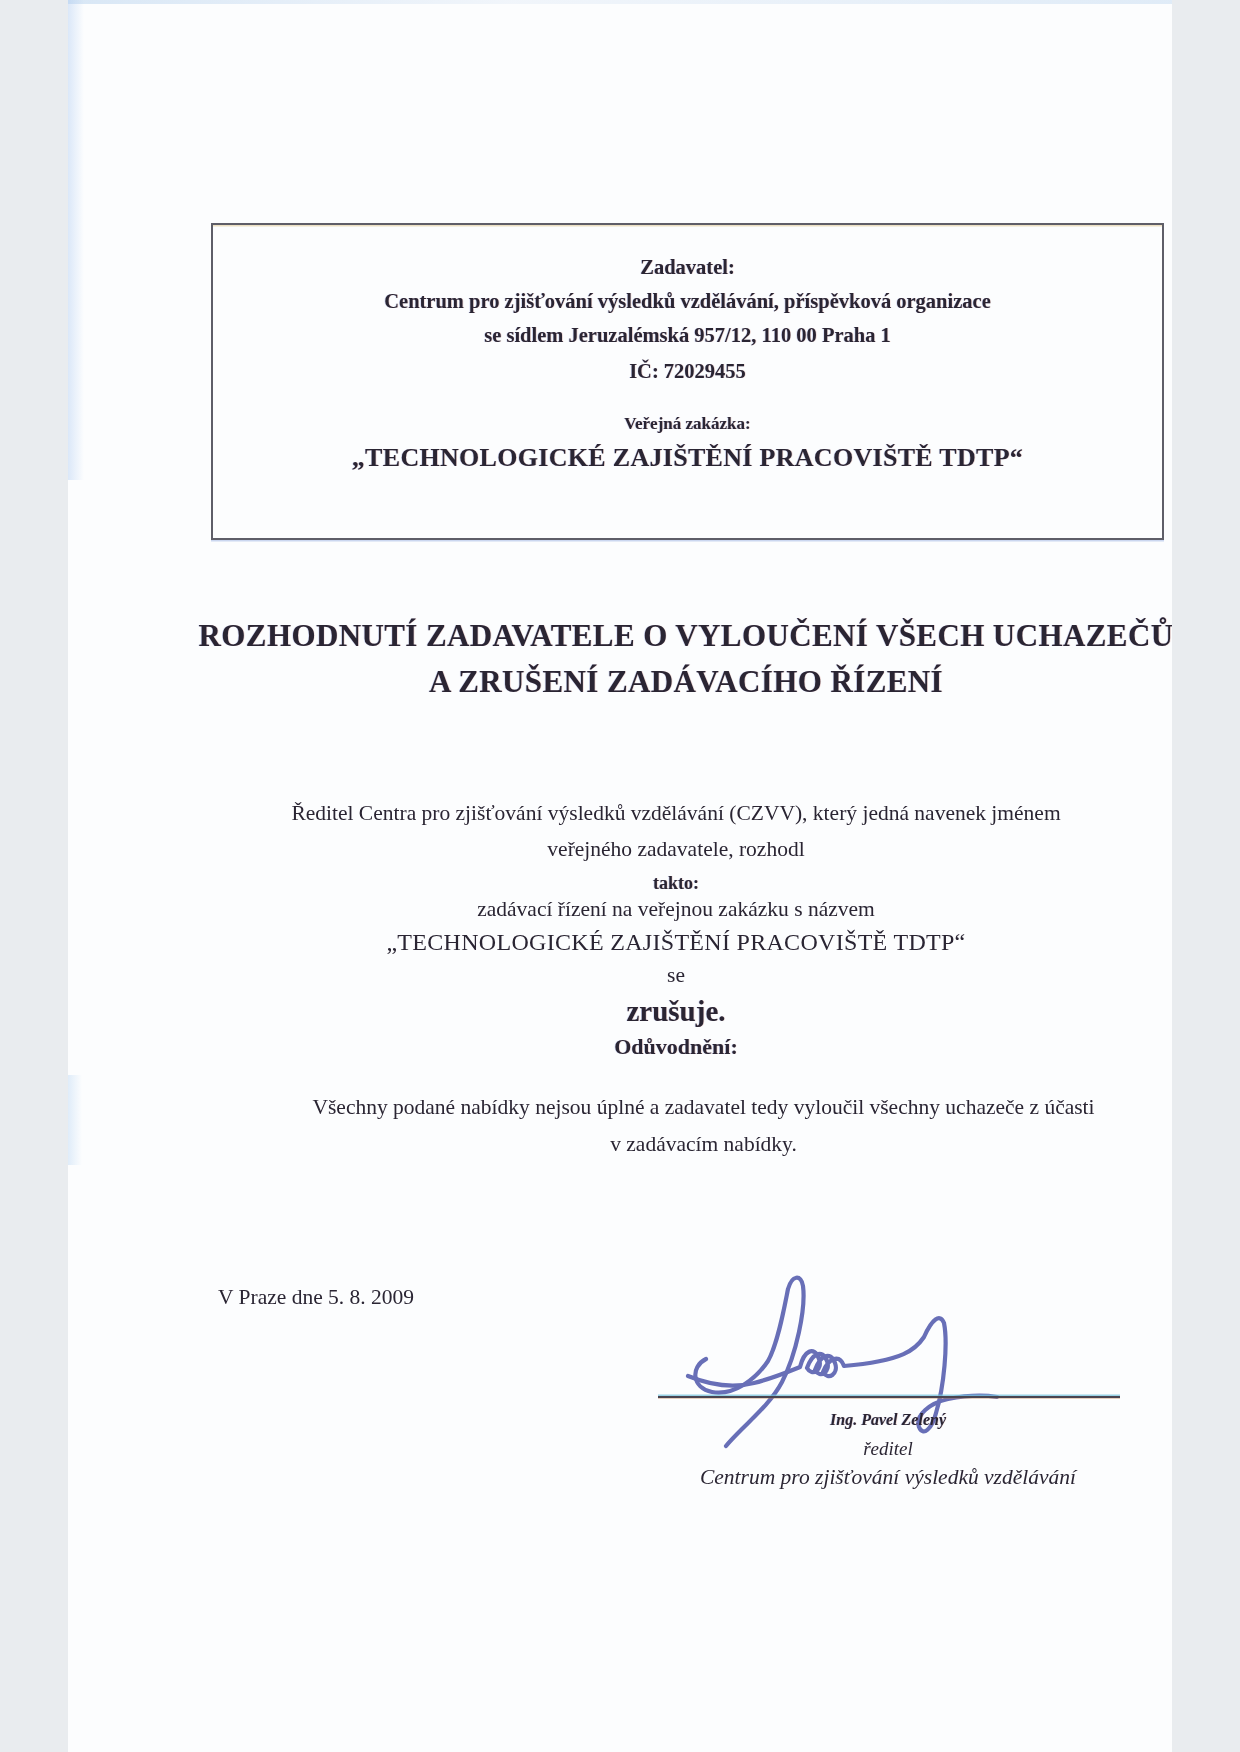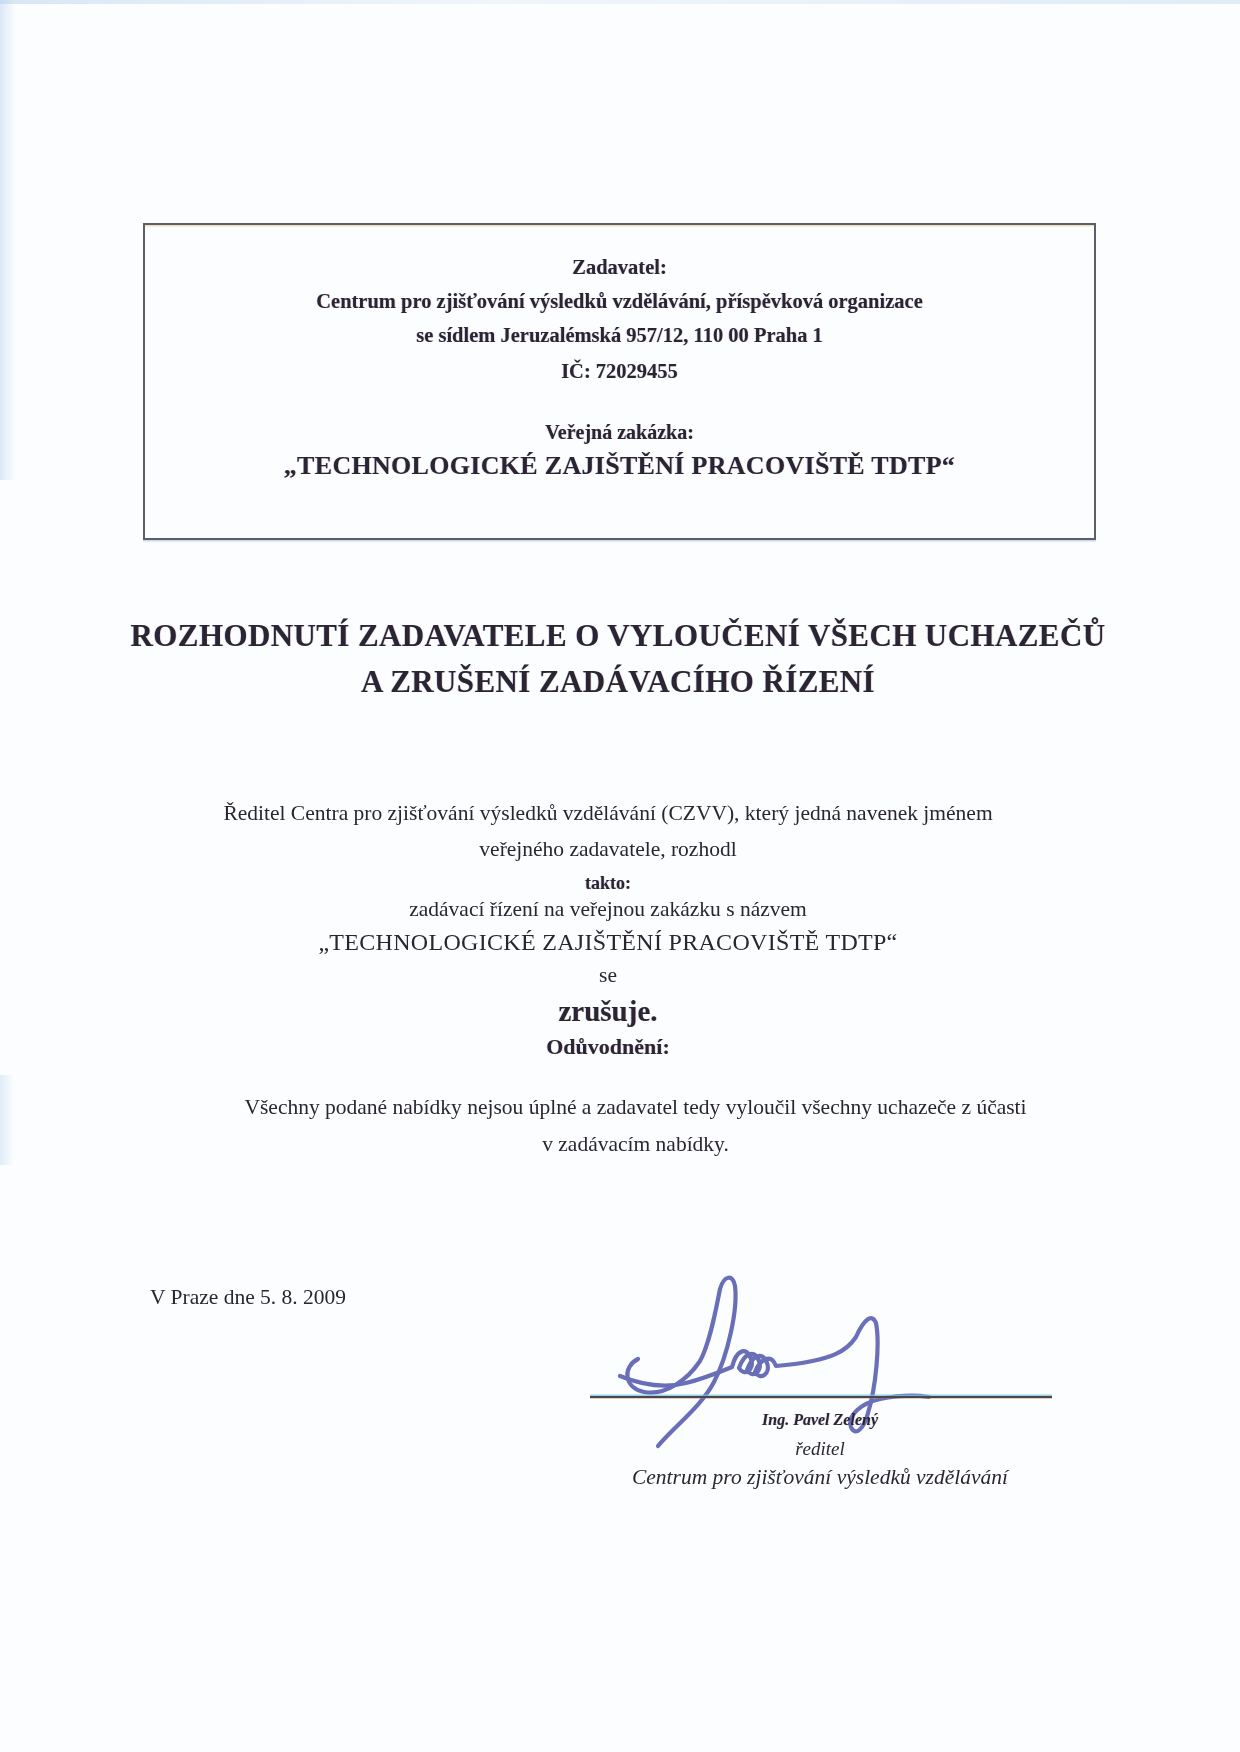--- a/index.html
+++ b/index.html
@@ -5,21 +5,21 @@
   :root {
     --ink-text: #2a2533;
     --signature-ink: #5c63b2;
     --box-border: #5e5e68;
     --page-bg: #fcfdfe;
   }
   * { margin: 0; padding: 0; box-sizing: border-box; }
   html, body { background: #e9ecef; }
   .page {
     position: relative;
-    width: 1240px;
+    width: 1104px;
     height: 1752px;
     margin: 0 auto;
     background: var(--page-bg);
     overflow: hidden;
     font-family: "Liberation Serif", "DejaVu Serif", serif;
     color: var(--ink-text);
   }
   
   .edge-top {
     position: absolute; left: 0; top: 0; width: 100%; height: 4px;
@@ -39,21 +39,21 @@
   .header-box {
     position: absolute; left: 143px; top: 223px; width: 953px; height: 317px;
     border: 2px solid var(--box-border);
     box-shadow: inset 0 1.5px 0 rgba(200,160,60,.30), 0 1.5px 0 rgba(90,130,210,.30);
     text-align: center;
     padding-top: 25px;
     background: transparent;
   }
   .hb-line { font-size: 20.5px; font-weight: bold; line-height: 34px; }
   .hb-ic { margin-top: 2px; }
-  .hb-vz-label { margin-top: 28px; font-size: 20px; font-weight: bold; line-height: 32px; }
+  .hb-vz-label { margin-top: 20px; font-size: 17px; font-weight: bold; line-height: 32px; }
   .hb-vz-name { font-size: 26px; font-weight: bold; line-height: 36px; letter-spacing: 0.3px; }
 
   
   .main-title {
     position: absolute; left: 0; top: 613px; width: 1236px;
     text-align: center; font-weight: bold; font-size: 31px; line-height: 46px;
     letter-spacing: 0.4px;
   }
 
   

